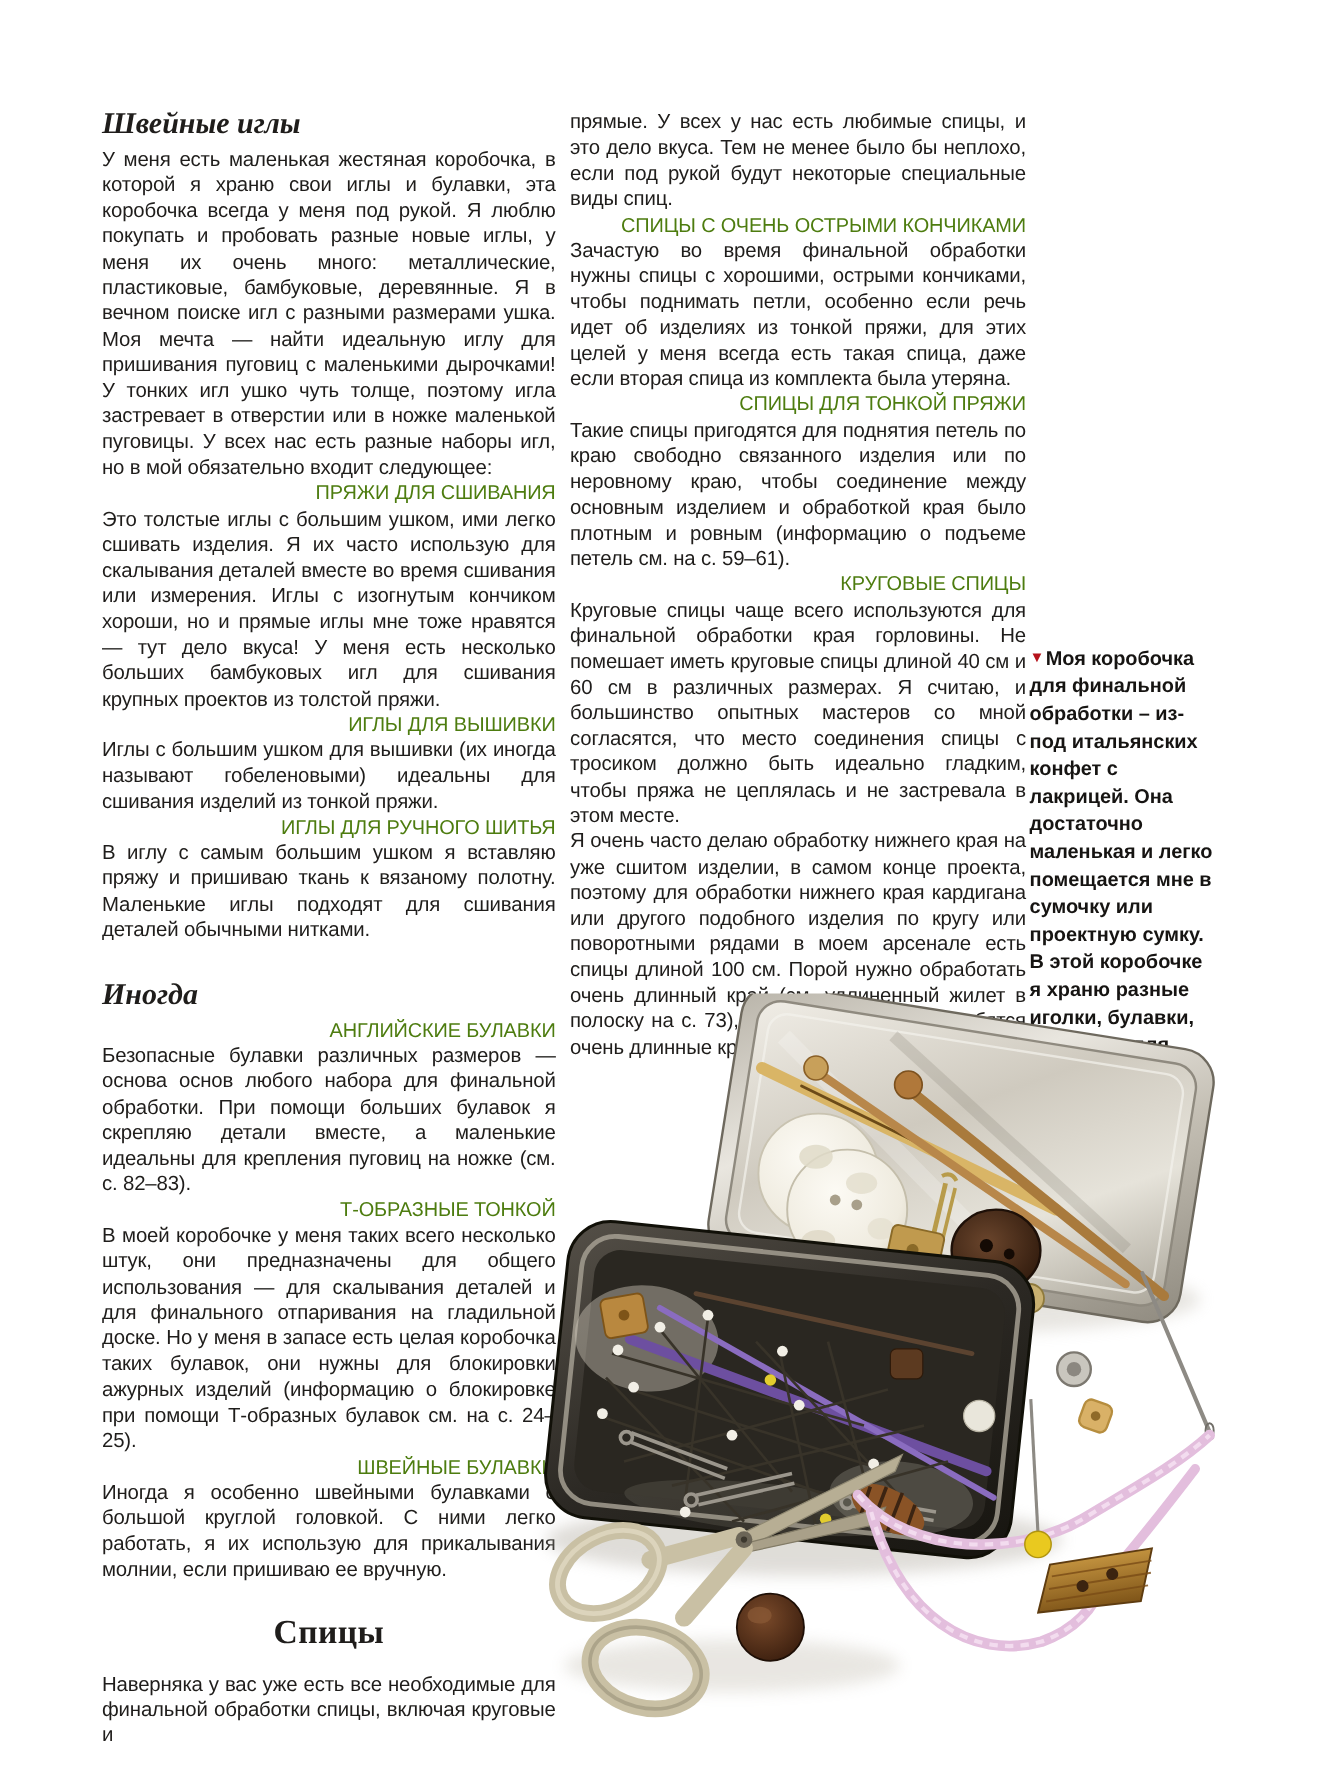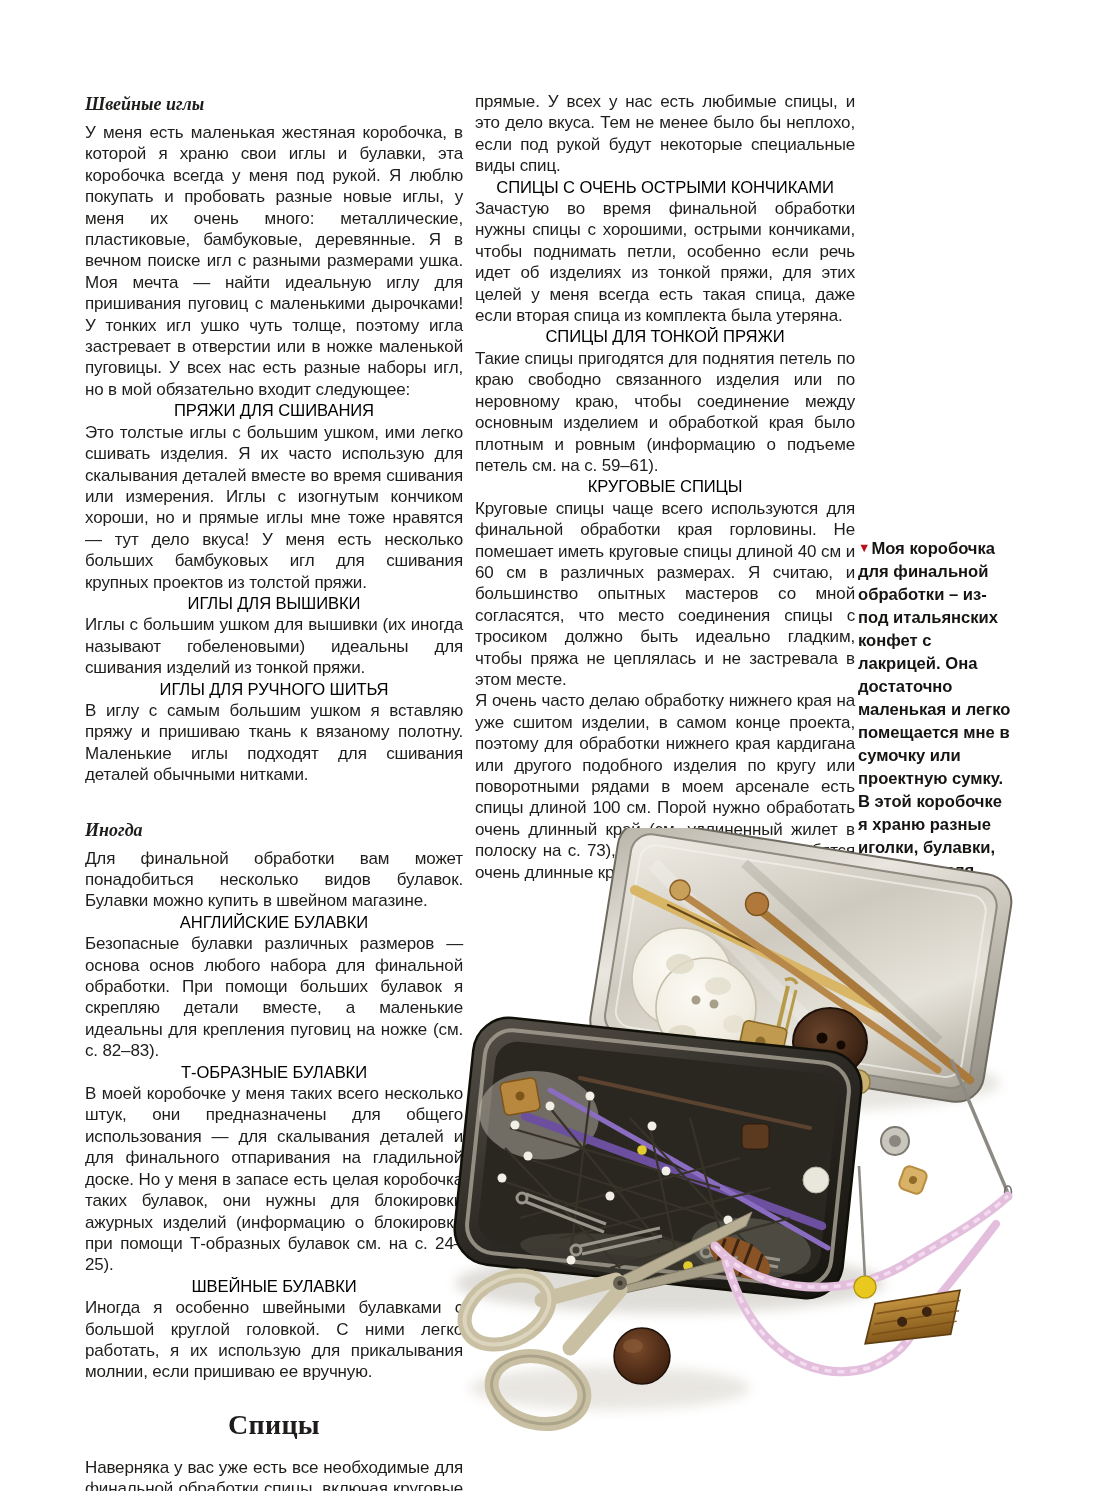--- a/index.html
+++ b/index.html
@@ -5,24 +5,24 @@
   html,body{margin:0;padding:0;}
   body{
     width:1100px;height:1491px;position:relative;background:#ffffff;
     font-family:"Liberation Sans",sans-serif;color:#1f1d1b;
     -webkit-font-smoothing:antialiased;overflow:hidden;
   }
   .col{position:absolute;font-size:17px;line-height:21.4px;text-align:justify;letter-spacing:-0.15px;}
   #left-col{left:85px;top:92px;width:378px;}
   #right-col{left:475px;top:91px;width:380px;}
   .para{margin:0;}
-  .caps{margin:0;text-align:center;letter-spacing:-0.1px;font-size:16.6px;color:#000000;}
+  .caps{margin:0;text-align:right;letter-spacing:-0.1px;font-size:16.6px;color:#4d7c0f;}
   .h-ital{
     font-family:"Liberation Serif",serif;font-style:italic;font-weight:bold;
-    font-size:18px;line-height:24px;margin:32px 0 6px;text-align:left;letter-spacing:0;
+    font-size:25px;line-height:24px;margin:32px 0 6px;text-align:left;letter-spacing:0;
   }
   .col > .h-ital:first-child{margin-top:0;}
   .h-big{
     font-family:"Liberation Serif",serif;font-weight:bold;
     font-size:28px;line-height:30px;margin:27px 0 17px;text-align:center;letter-spacing:0.3px;
   }
   #caption{
     position:absolute;left:858px;top:537px;width:156px;
     font-size:16.6px;line-height:23px;font-weight:bold;text-align:left;color:#161412;
   }
@@ -35,24 +35,23 @@
 <div id="left-col" class="col">
     <div class="h-ital">Швейные иглы</div>
     <div class="para">У меня есть маленькая жестяная коробочка, в которой я храню свои иглы и булавки, эта коробочка всегда у меня под рукой. Я люблю покупать и пробовать разные новые иглы, у меня их очень много: металлические, пластиковые, бамбуковые, деревянные. Я в вечном поиске игл с разными размерами ушка. Моя мечта — найти идеальную иглу для пришивания пуговиц с маленькими дырочками! У тонких игл ушко чуть толще, поэтому игла застревает в отверстии или в ножке маленькой пуговицы. У всех нас есть разные наборы игл, но в мой обязательно входит следующее:</div>
     <div class="caps">ПРЯЖИ ДЛЯ СШИВАНИЯ</div>
     <div class="para">Это толстые иглы с большим ушком, ими легко сшивать изделия. Я их часто использую для скалывания деталей вместе во время сшивания или измерения. Иглы с изогнутым кончиком хороши, но и прямые иглы мне тоже нравятся — тут дело вкуса! У меня есть несколько больших бамбуковых игл для сшивания крупных проектов из толстой пряжи.</div>
     <div class="caps">ИГЛЫ ДЛЯ ВЫШИВКИ</div>
     <div class="para">Иглы с большим ушком для вышивки (их иногда называют гобеленовыми) идеальны для сшивания изделий из тонкой пряжи.</div>
     <div class="caps">ИГЛЫ ДЛЯ РУЧНОГО ШИТЬЯ</div>
     <div class="para">В иглу с самым большим ушком я вставляю пряжу и пришиваю ткань к вязаному полотну. Маленькие иглы подходят для сшивания деталей обычными нитками.</div>
     <div class="h-ital">Иногда</div>
-    <div class="para">Для финальной обработки вам может понадобиться несколько видов булавок. Булавки можно купить в швейном магазине.</div>
     <div class="caps">АНГЛИЙСКИЕ БУЛАВКИ</div>
     <div class="para">Безопасные булавки различных размеров — основа основ любого набора для финальной обработки. При помощи больших булавок я скрепляю детали вместе, а маленькие идеальны для крепления пуговиц на ножке (см. с. 82–83).</div>
-    <div class="caps">Т-ОБРАЗНЫЕ БУЛАВКИ</div>
+    <div class="caps">Т-ОБРАЗНЫЕ ТОНКОЙ</div>
     <div class="para">В моей коробочке у меня таких всего несколько штук, они предназначены для общего использования — для скалывания деталей и для финального отпаривания на гладильной доске. Но у меня в запасе есть целая коробочка таких булавок, они нужны для блокировки ажурных изделий (информацию о блокировке при помощи Т-образных булавок см. на с. 24–25).</div>
     <div class="caps">ШВЕЙНЫЕ БУЛАВКИ</div>
     <div class="para">Иногда я особенно швейными булавками с большой круглой головкой. С ними легко работать, я их использую для прикалывания молнии, если пришиваю ее вручную.</div>
     <div class="h-big">Спицы</div>
     <div class="para">Наверняка у вас уже есть все необходимые для финальной обработки спицы, включая круговые и</div>
   </div>
 <div id="right-col" class="col">
     <div class="para">прямые. У всех у нас есть любимые спицы, и это дело вкуса. Тем не менее было бы неплохо, если под рукой будут некоторые специальные виды спиц.</div>
     <div class="caps">СПИЦЫ С ОЧЕНЬ ОСТРЫМИ КОНЧИКАМИ</div>
     <div class="para">Зачастую во время финальной обработки нужны спицы с хорошими, острыми кончиками, чтобы поднимать петли, особенно если речь идет об изделиях из тонкой пряжи, для этих целей у меня всегда есть такая спица, даже если вторая спица из комплекта была утеряна.</div>

